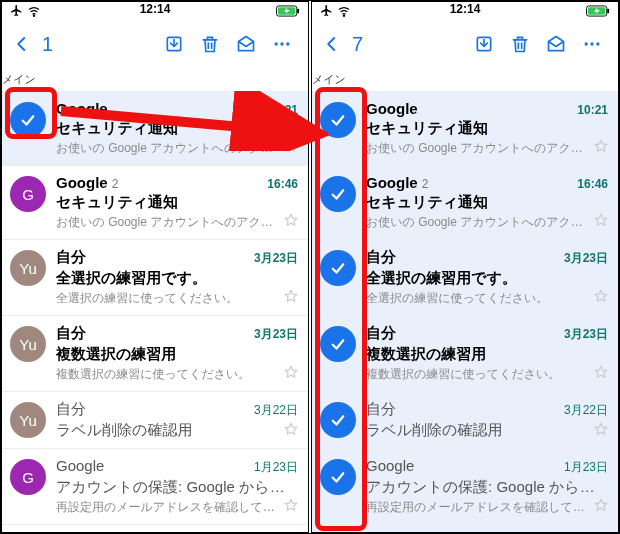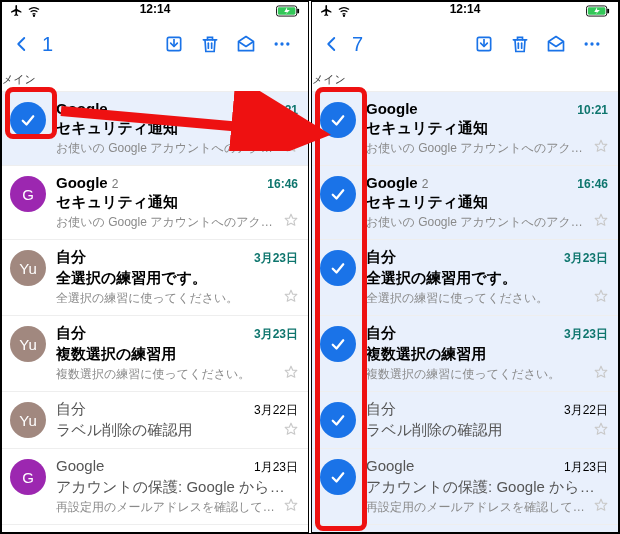--- a/index.html
+++ b/index.html
@@ -21,21 +21,21 @@
 .row.sel{background:#e9f0fc}
 .row.unread .sender,.row.unread .subject{font-weight:700;color:#000}
 .row.read .sender,.row.read .subject{font-weight:400;color:#555}
 .avatar{width:36px;height:36px;border-radius:50%;flex:0 0 36px;display:flex;align-items:center;justify-content:center;color:#fff;font-size:15px;font-weight:400;margin-right:10px;margin-top:2px}
 .avatar.check{background:#1a73e8}
 .avatar.check svg{width:18px;height:18px}
 .body{flex:1;min-width:0}
 .line1{display:flex;align-items:baseline}
 .sender{font-size:15px;white-space:nowrap;overflow:hidden;text-overflow:ellipsis}
 .scount{font-size:12px;color:#777;margin-left:4px}
-.date{margin-left:auto;font-size:12px;color:#000000;white-space:nowrap;padding-left:8px}
+.date{margin-left:auto;font-size:12px;color:#0f766e;white-space:nowrap;padding-left:8px}
 .row.unread .date{font-weight:700;color:#0f766e}
 .subject{font-size:15px;margin-top:2px;white-space:nowrap;overflow:hidden;text-overflow:ellipsis}
 .snippet{font-size:12px;color:#8a8a8a;margin-top:2px;white-space:nowrap;overflow:hidden;text-overflow:ellipsis}
 .star{position:absolute;right:10px;bottom:8px;color:#c9c9c9}
 .row .snippet{padding-right:20px}
 .highlight-box{position:absolute;border:5px solid #e11;border-radius:8px;box-sizing:border-box;pointer-events:none}
 .arrow{position:absolute;pointer-events:none}
 </style>
 </head>
 <body>

